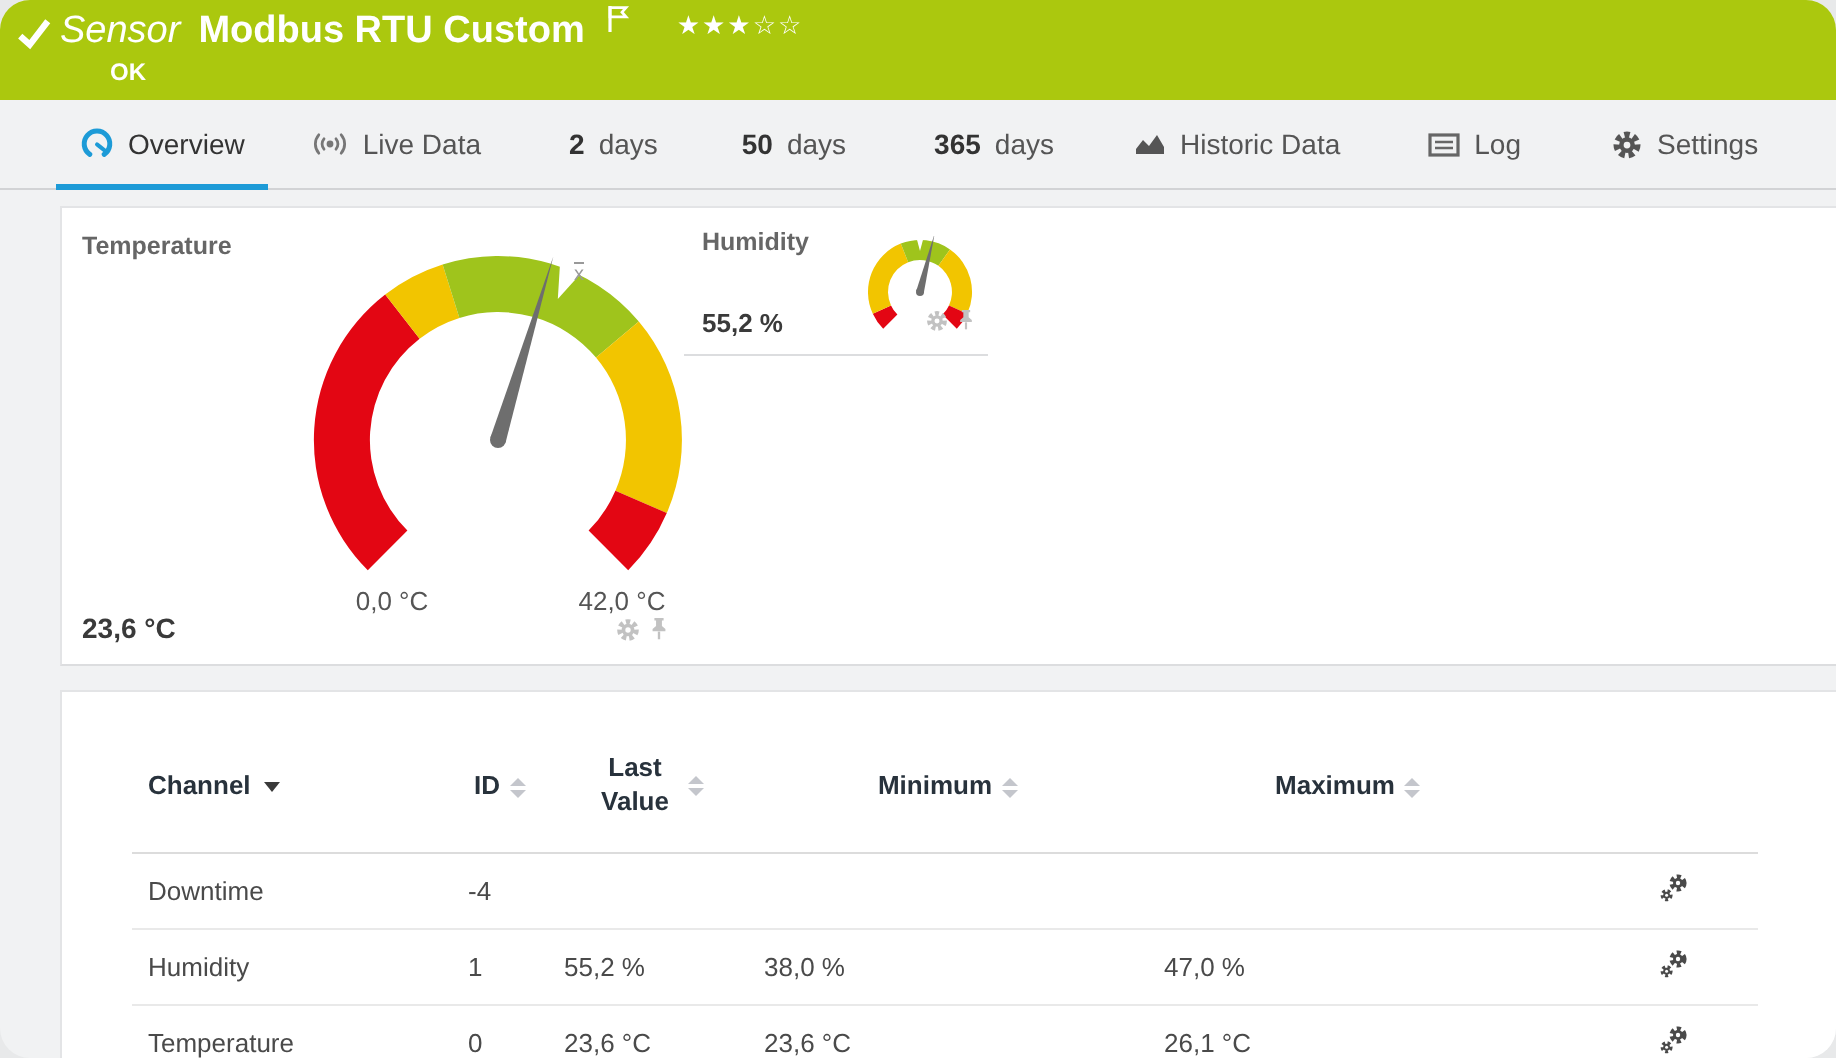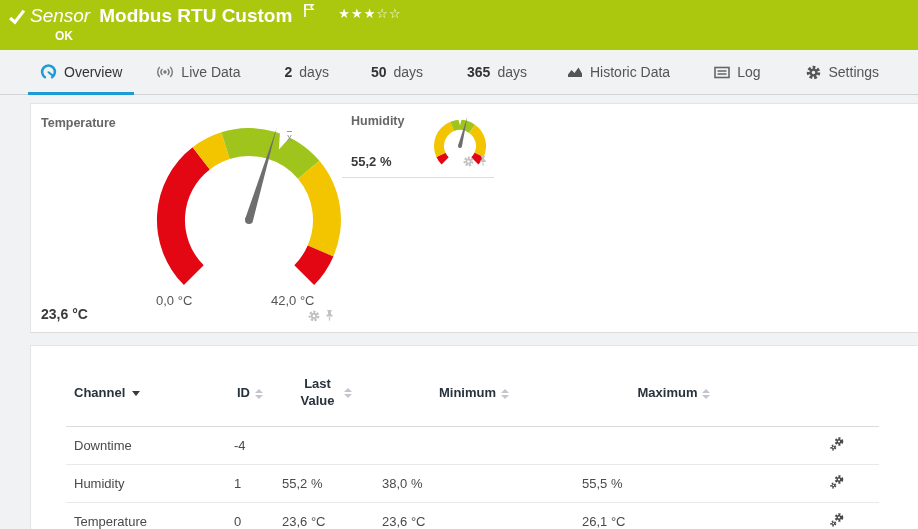--- a/index.html
+++ b/index.html
@@ -1,19 +1,19 @@
 <!DOCTYPE html>
 <html><head>
 <meta charset="utf-8">
 <style>
   * { margin:0; padding:0; box-sizing:border-box; }
   html,body { background:#e8e9ea; }
   #app{
     position:relative; width:918px; height:529px; overflow:hidden;
-    background:#f1f2f3; font-family:"Liberation Sans", sans-serif;
+    background:#f1f2f3; font-family:"Liberation Sans", sans-serif;border-radius:15px;
     -webkit-font-smoothing:antialiased;
   }
   
   .band{ position:absolute; left:0; top:0; width:918px; height:50px; background:#abc80e; }
   .band-title{ position:absolute; left:30px; top:5px; display:flex; align-items:center; gap:9px; color:#fff; }
   .band-title .kind{ font-style:italic; font-size:19px; }
   .band-title .name{ font-weight:bold; font-size:19px; }
   .flag-icon{ display:inline-block; margin-left:2px; margin-top:-8px; }
   .stars{ font-family:"DejaVu Sans", sans-serif; font-size:13px; letter-spacing:1px; margin-left:14px; margin-top:-6px; }
   .check-icon{ position:absolute; left:8px; top:8px; }
@@ -32,21 +32,21 @@
   #panel-table{ left:30px; top:345px; width:890px; height:200px; border-bottom:none; }
   
   .tile{ position:absolute; }
   #tile-temp{ left:0; top:0; width:310px; height:228px; }
   #tile-hum{ left:311px; top:0; width:152px; height:74px; border-bottom:1px solid #dcdddf; }
   .tile-title{ position:absolute; left:10px; top:12px; font-size:12.5px; font-weight:bold; color:#666; }
   #tile-hum .tile-title{ left:9px; top:10px; }
   .gauge-box{ position:absolute; }
   #temp-gauge{ left:106px; top:8px; width:224px; height:190px; }
   #hum-gauge{ left:84px; top:14px; width:68px; height:54px; }
-  .scale-label{ position:absolute; font-size:13px; color:#555; width:80px; }
+  .scale-label{ position:absolute; font-size:13px; color:#555; width:80px; text-align:center; }
   #temp-min{ left:125px; top:189px; }
   #temp-max{ left:240px; top:189px; }
   .avg-label{ position:absolute; left:256px; top:28px; font-size:10px; color:#999; text-decoration:overline; }
   .cur-value{ position:absolute; left:10px; bottom:10px; font-size:14px; font-weight:bold; color:#3a3a3a; }
   #tile-hum .cur-value{ left:9px; bottom:8px; font-size:13px; }
   .tile-tools{ position:absolute; right:6px; bottom:6px; display:flex; gap:4px; align-items:flex-end; }
   
   #panel-table{ padding:0 40px 0 35px; }
   table{ border-collapse:collapse; table-layout:fixed; width:100%; }
   col.c-channel{width:160px} col.c-id{width:48px} col.c-last{width:100px}
@@ -274,21 +274,21 @@
         </svg>
       </span>
     </td>
   </tr>
 
   <tr>
     <td class="al">Humidity</td>
     <td class="ar">1</td>
     <td class="ar">55,2 %</td>
     <td class="ar">38,0 %</td>
-    <td class="ar">55,5 %</td>
+    <td class="ar">47,0 %</td>
     <td class="gear-cell">
       <span>
         <svg width="16" height="16" viewBox="0 0 16 16">
           <circle cx="10" cy="5.5" r="3" fill="none" stroke="#4a4a4a" stroke-width="2.6" stroke-dasharray="1.9 1.4"></circle>
                   <circle cx="10" cy="5.5" r="2.5" fill="#4a4a4a"></circle>
                   <circle cx="10" cy="5.5" r="1.1" fill="#fff"></circle>
           <circle cx="4.3" cy="11.6" r="2" fill="none" stroke="#4a4a4a" stroke-width="2" stroke-dasharray="1.3 1.1"></circle>
                   <circle cx="4.3" cy="11.6" r="1.7" fill="#4a4a4a"></circle>
                   <circle cx="4.3" cy="11.6" r="0.75" fill="#fff"></circle>
         </svg>

